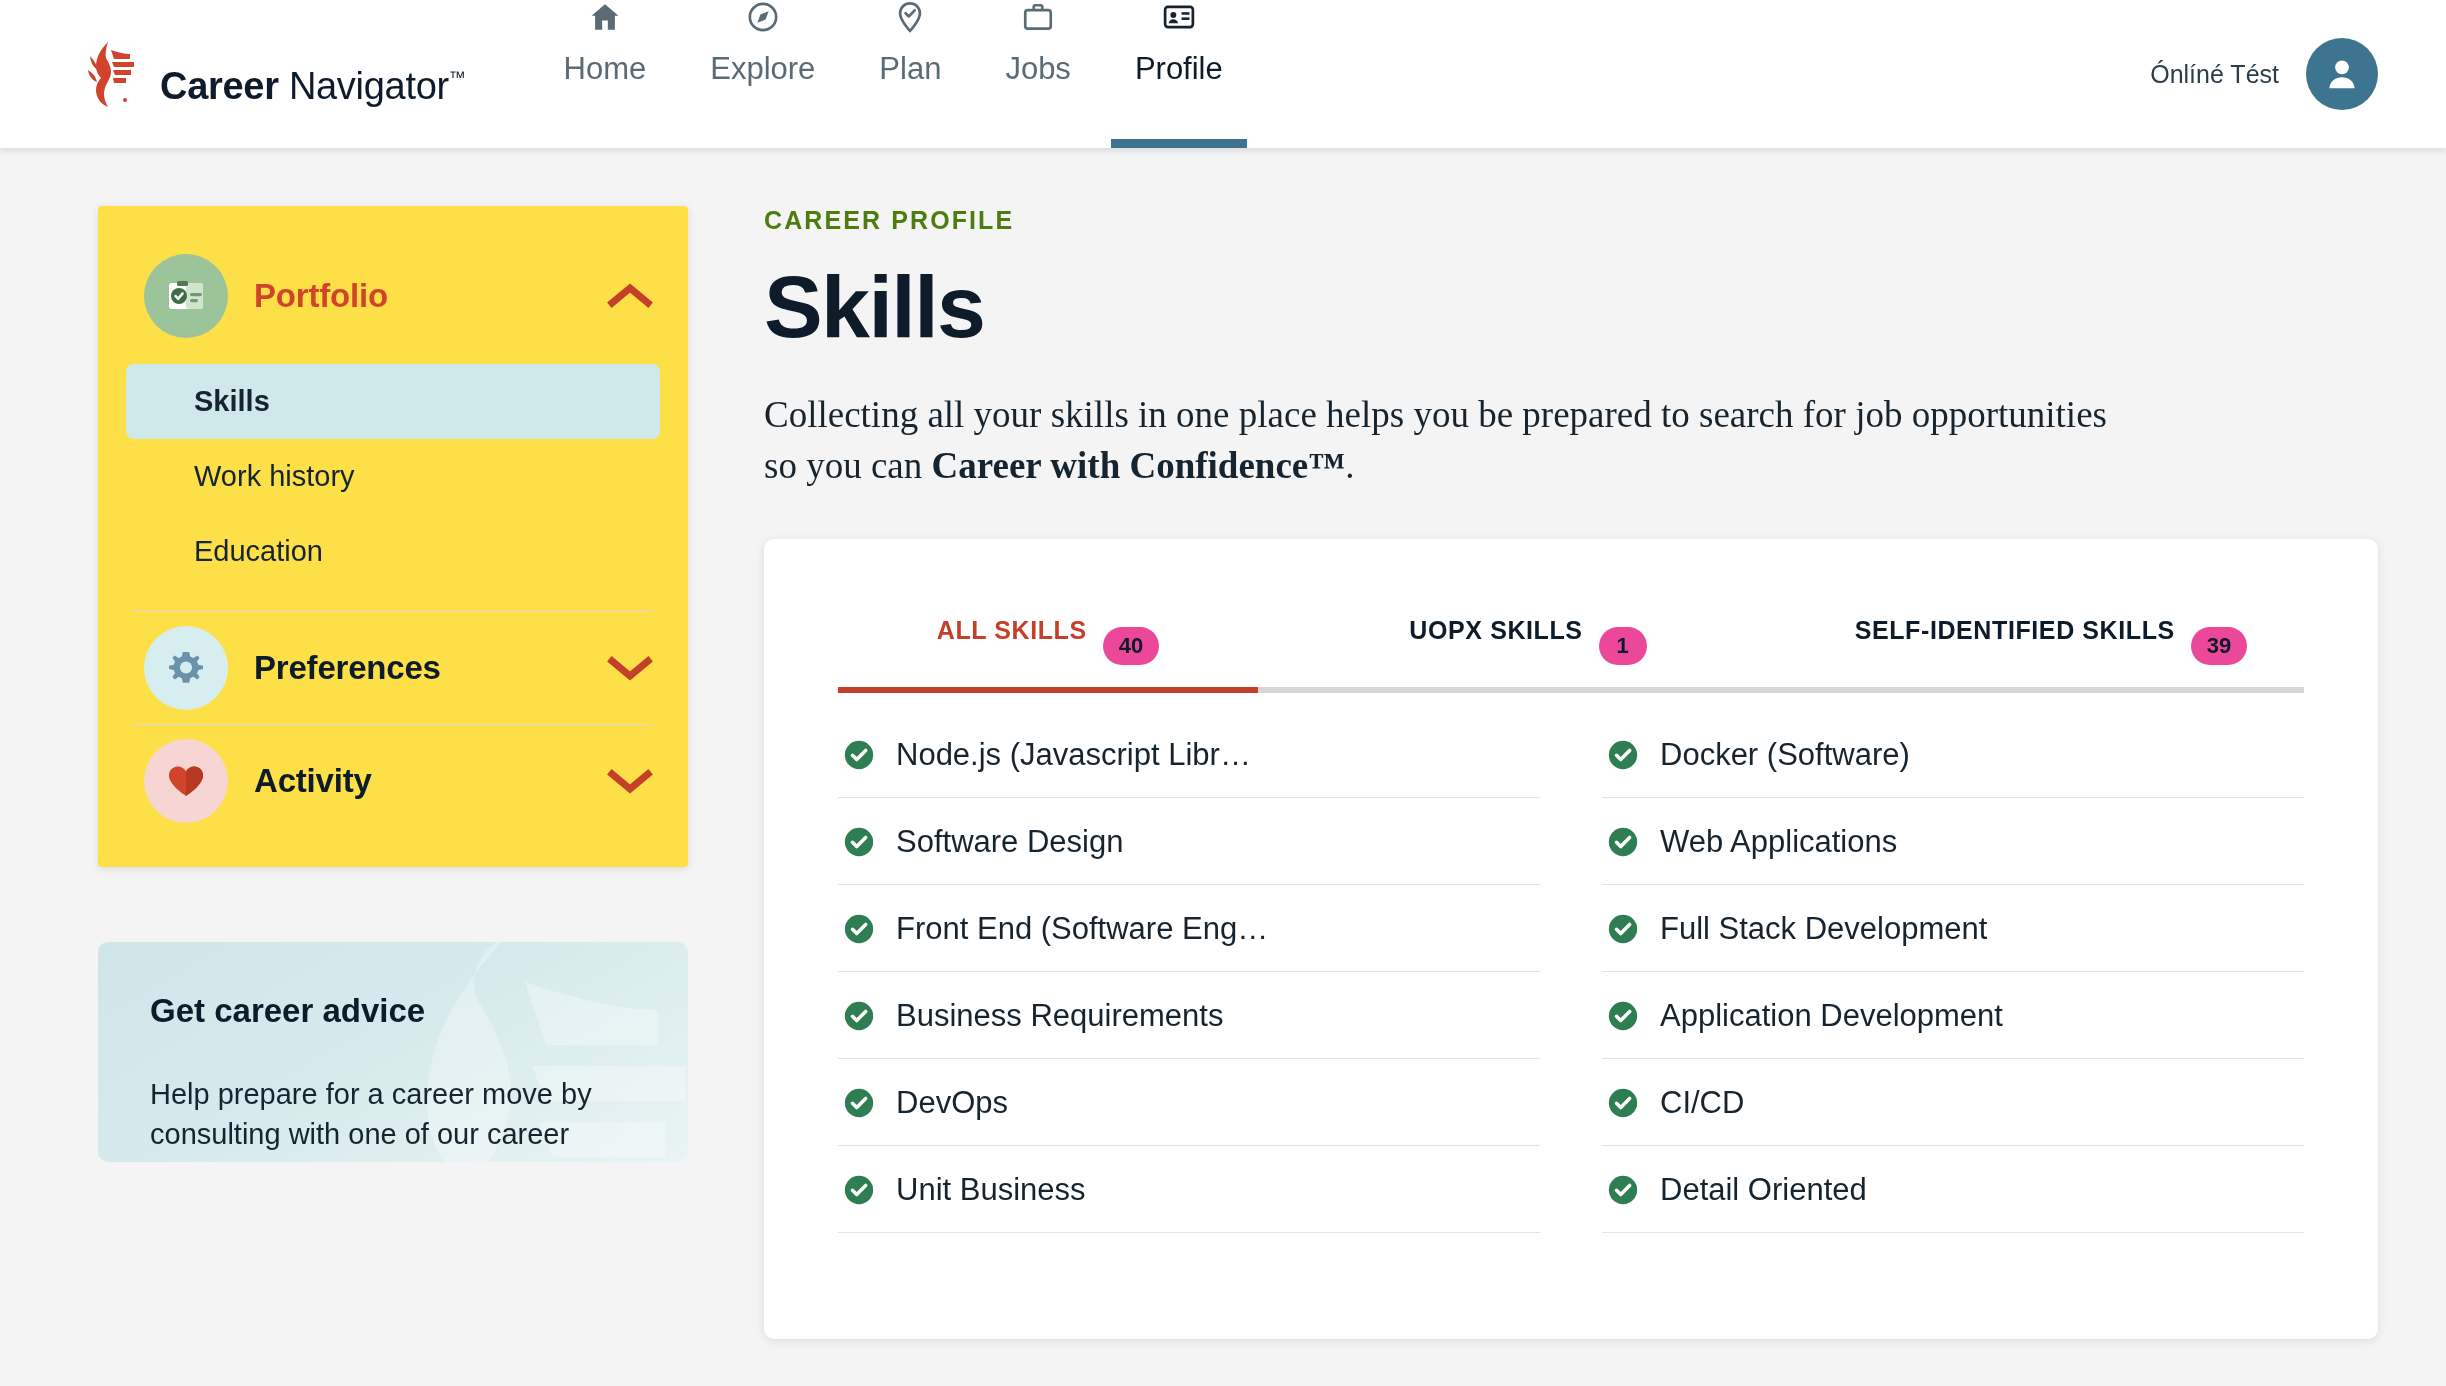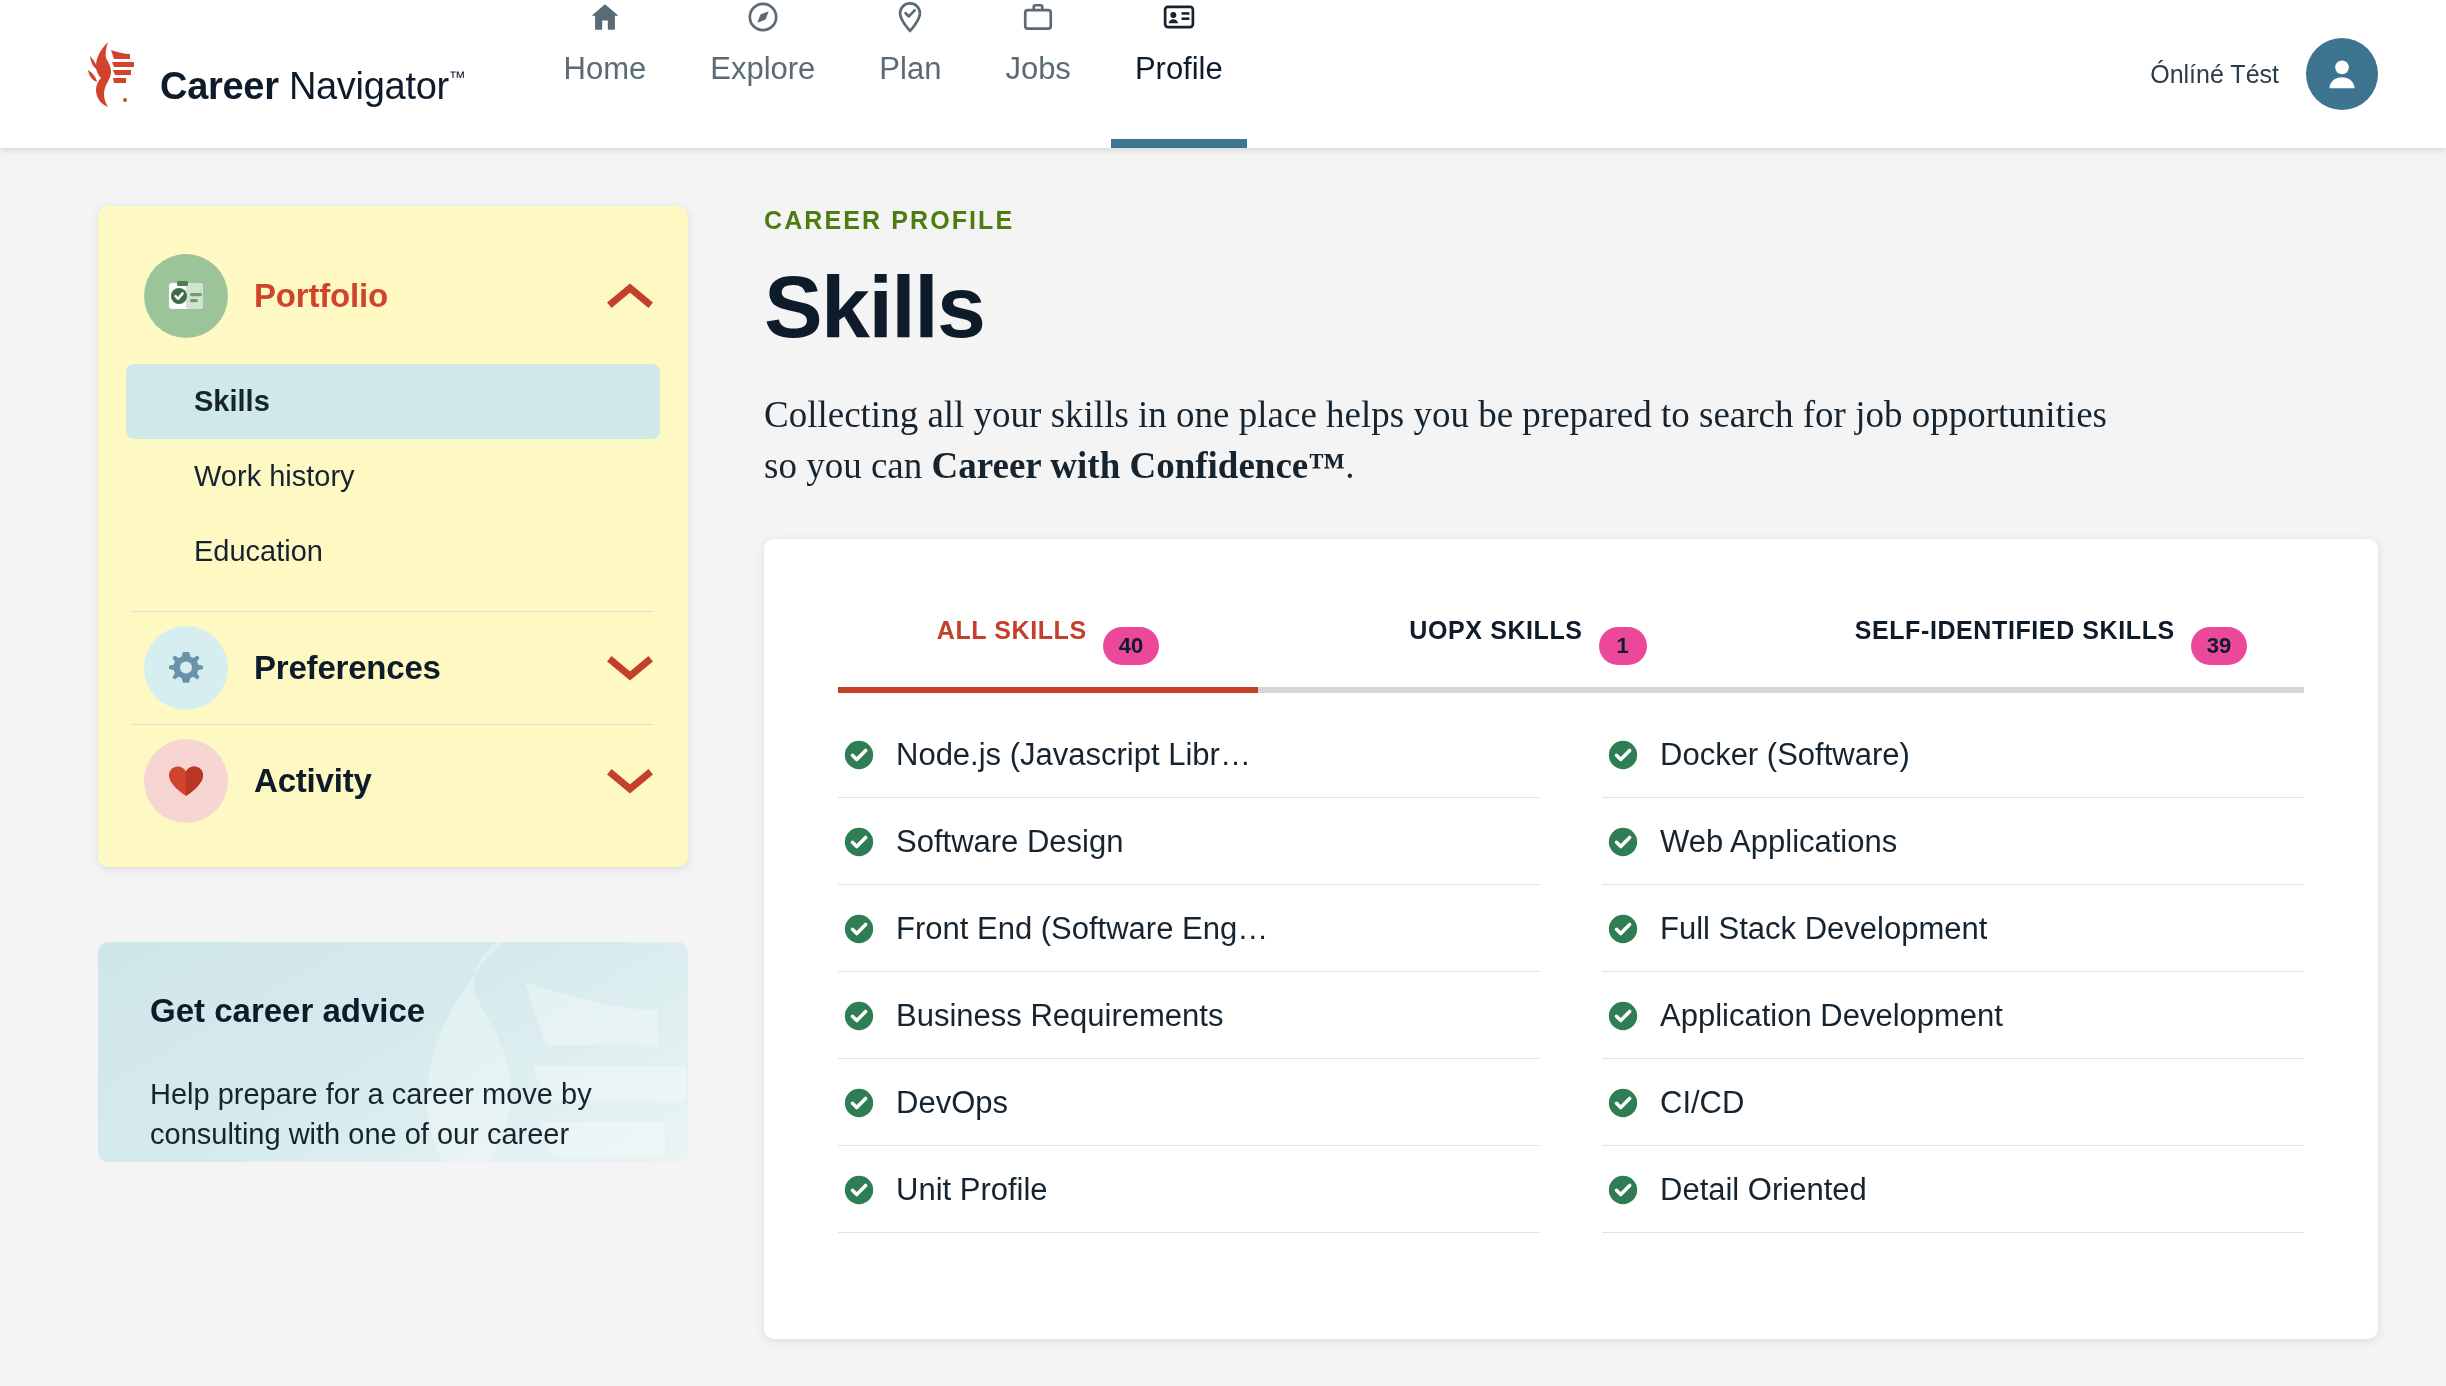--- a/index.html
+++ b/index.html
@@ -102,22 +102,22 @@
     align-items: flex-start;
     padding: 58px 0 0 98px;
     gap: 0;
     height: calc(1386px - 148px);
   }
 
   
   .sidebar { width: 590px; flex: none; }
 
   .side-card {
-    background: #fef9c3;
-    border-radius: 10px;
+    background: #fde047;
+    border-radius: 4px;
     box-shadow: 0 2px 9px rgba(0,0,0,0.10);
     padding: 34px 28px 30px 28px;
   }
 
   .side-section-head {
     display: flex;
     align-items: center;
     gap: 26px;
     padding: 14px 6px 14px 18px;
     cursor: pointer;
@@ -556,21 +556,21 @@
               <circle cx="12" cy="12" r="10" fill="#2f7d52"></circle>
               <path d="M7.4 12.2 L10.4 15.2 L16.7 8.8" fill="none" stroke="#ffffff" stroke-width="2.5" stroke-linecap="round" stroke-linejoin="round"></path>
             </svg>
             <span class="skill-label">CI/CD</span>
           </div>
           <div class="skill-row">
             <svg class="skill-check" viewBox="0 0 24 24">
               <circle cx="12" cy="12" r="10" fill="#2f7d52"></circle>
               <path d="M7.4 12.2 L10.4 15.2 L16.7 8.8" fill="none" stroke="#ffffff" stroke-width="2.5" stroke-linecap="round" stroke-linejoin="round"></path>
             </svg>
-            <span class="skill-label">Unit Profile</span>
+            <span class="skill-label">Unit Business</span>
           </div>
           <div class="skill-row">
             <svg class="skill-check" viewBox="0 0 24 24">
               <circle cx="12" cy="12" r="10" fill="#2f7d52"></circle>
               <path d="M7.4 12.2 L10.4 15.2 L16.7 8.8" fill="none" stroke="#ffffff" stroke-width="2.5" stroke-linecap="round" stroke-linejoin="round"></path>
             </svg>
             <span class="skill-label">Detail Oriented</span>
           </div>
         </div>
 

